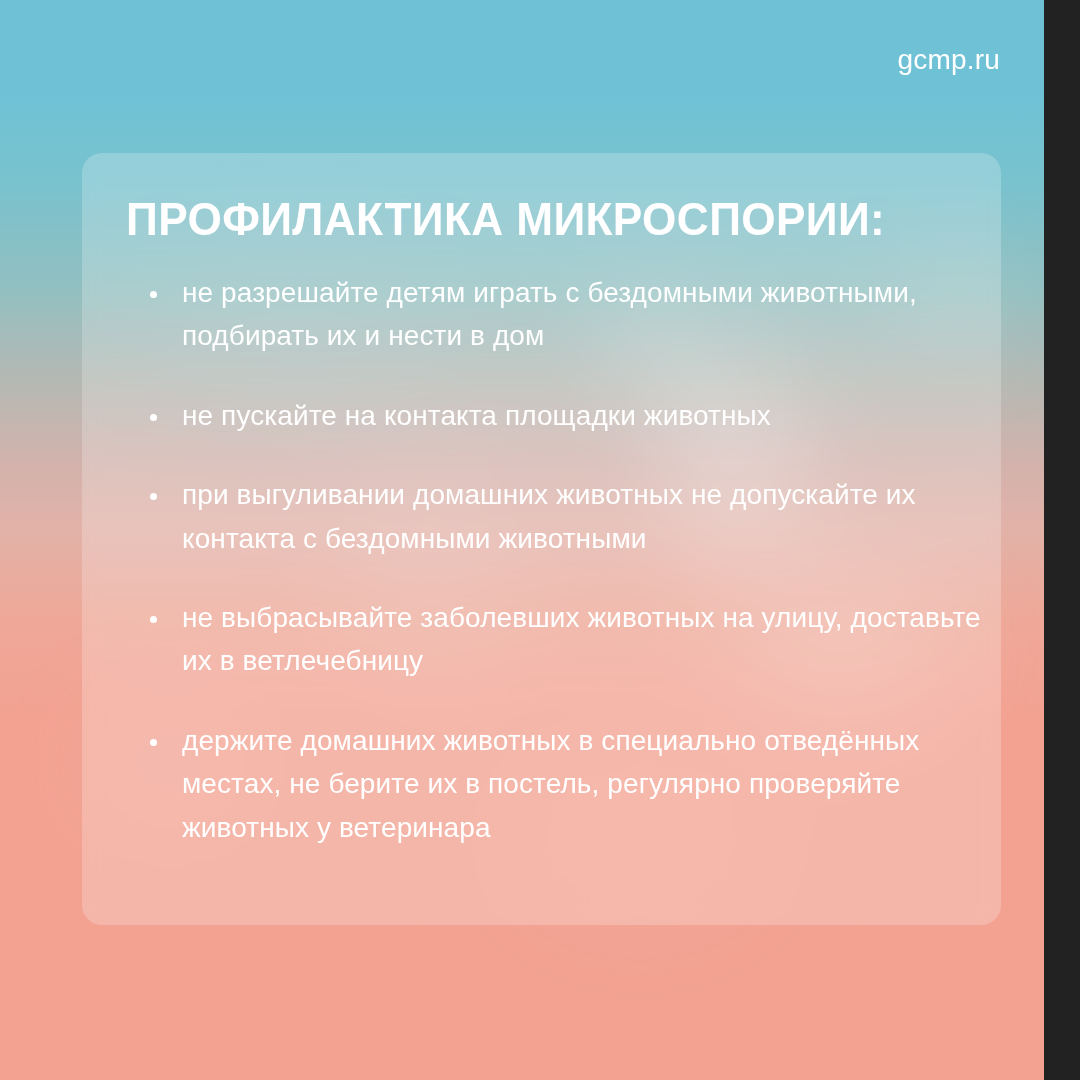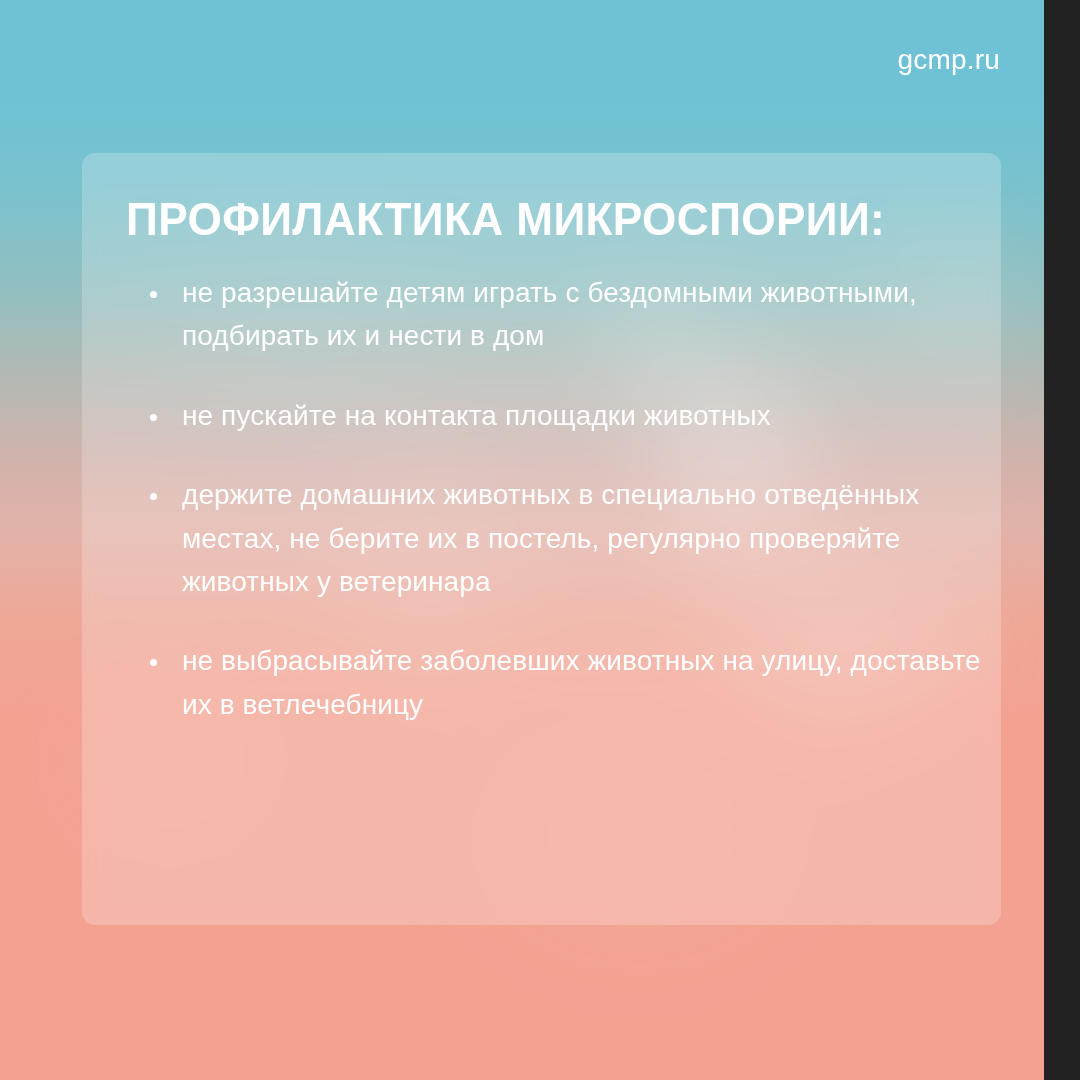--- a/index.html
+++ b/index.html
@@ -53,21 +53,21 @@
       radial-gradient(ellipse 180px 160px at 170px 760px, rgba(243,186,170,.35) 0%, rgba(243,186,170,0) 74%);
   }
 
   
   .card {
     position: absolute;
     left: 82px;
     top: 153px;
     width: 919px;
     height: 772px;
-    border-radius: 13px;
+    border-radius: 20px;
     background: rgba(255,255,255,0.22);
     backdrop-filter: blur(8px);
     -webkit-backdrop-filter: blur(8px);
     box-sizing: border-box;
     padding: 0;
   }
 
   
   .site-handle {
     position: absolute;
@@ -151,26 +151,30 @@
       <li class="bullet-item">
         <span class="bullet-dot"></span>
         <span>не разрешайте детям играть с бездомными животными, подбирать их и нести в дом</span>
       </li>
 
       <li class="bullet-item">
         <span class="bullet-dot"></span>
         <span>не пускайте на контакта площадки животных</span>
       </li>
 
-
       <li class="bullet-item">
         <span class="bullet-dot"></span>
-        <span>держите домашних животных в специально отведённых местах, не берите их в постель, регулярно проверяйте животных у ветеринара</span>
+        <span>при выгуливании домашних животных не допускайте их контакта с бездомными животными</span>
       </li>
 
       <li class="bullet-item">
         <span class="bullet-dot"></span>
         <span>не выбрасывайте заболевших животных на улицу, доставьте их в ветлечебницу</span>
       </li>
 
+      <li class="bullet-item">
+        <span class="bullet-dot"></span>
+        <span>держите домашних животных в специально отведённых местах, не берите их в постель, регулярно проверяйте животных у ветеринара</span>
+      </li>
+
     </ul>
   </div>
 </div>
 
 </body></html>

